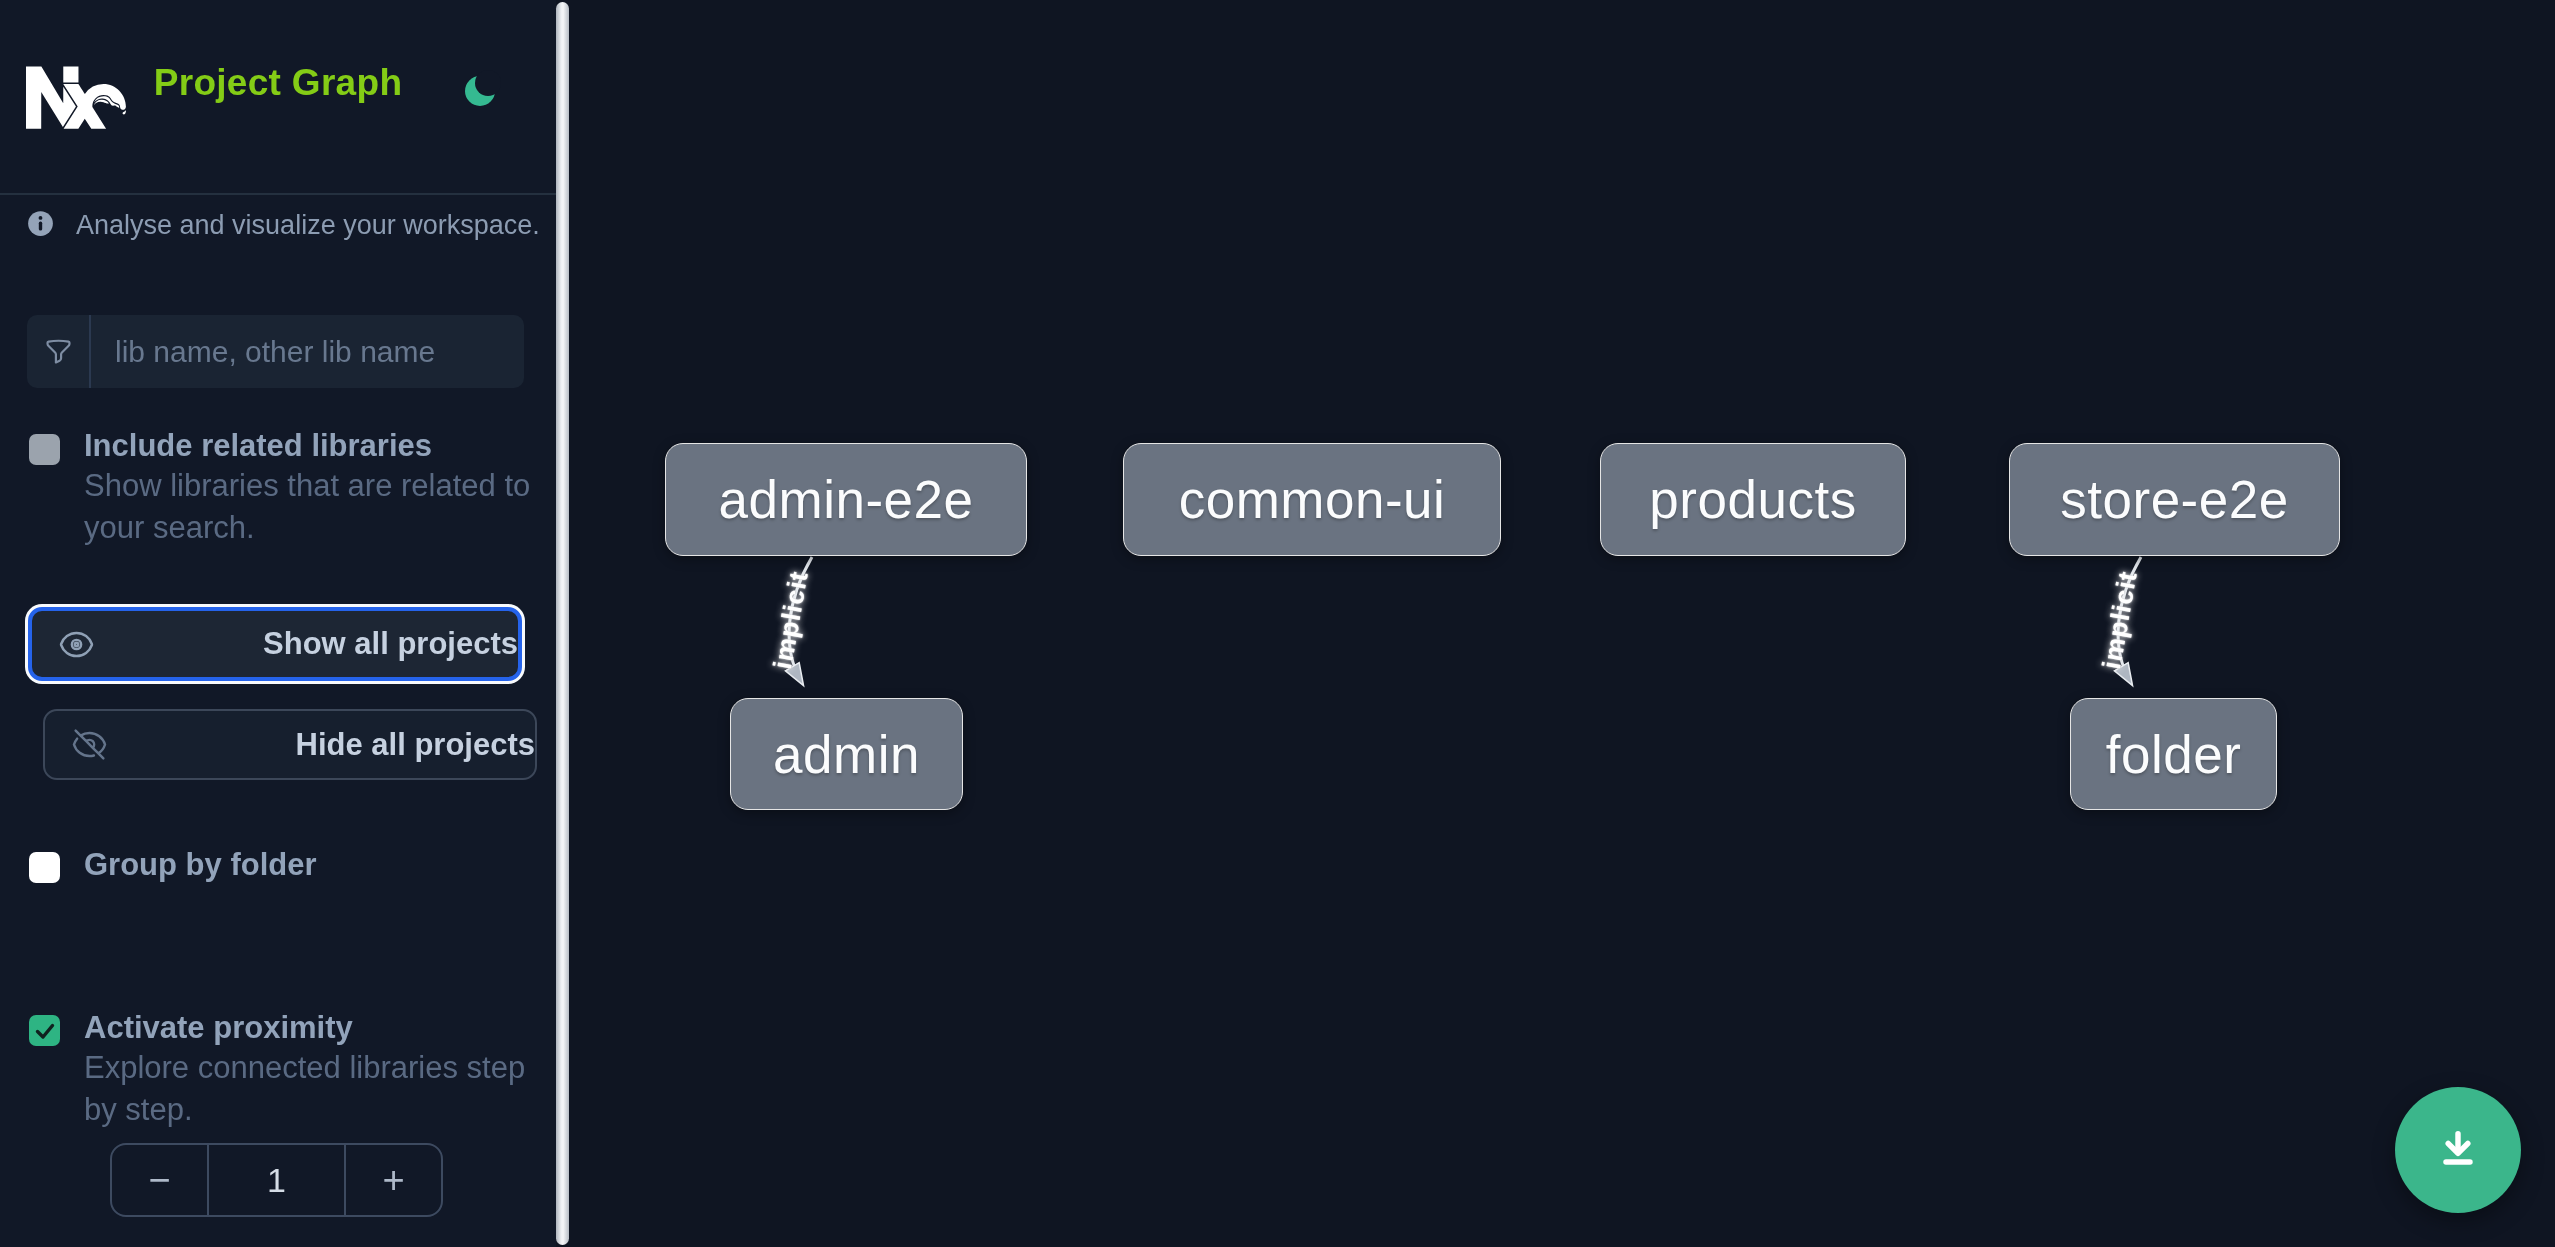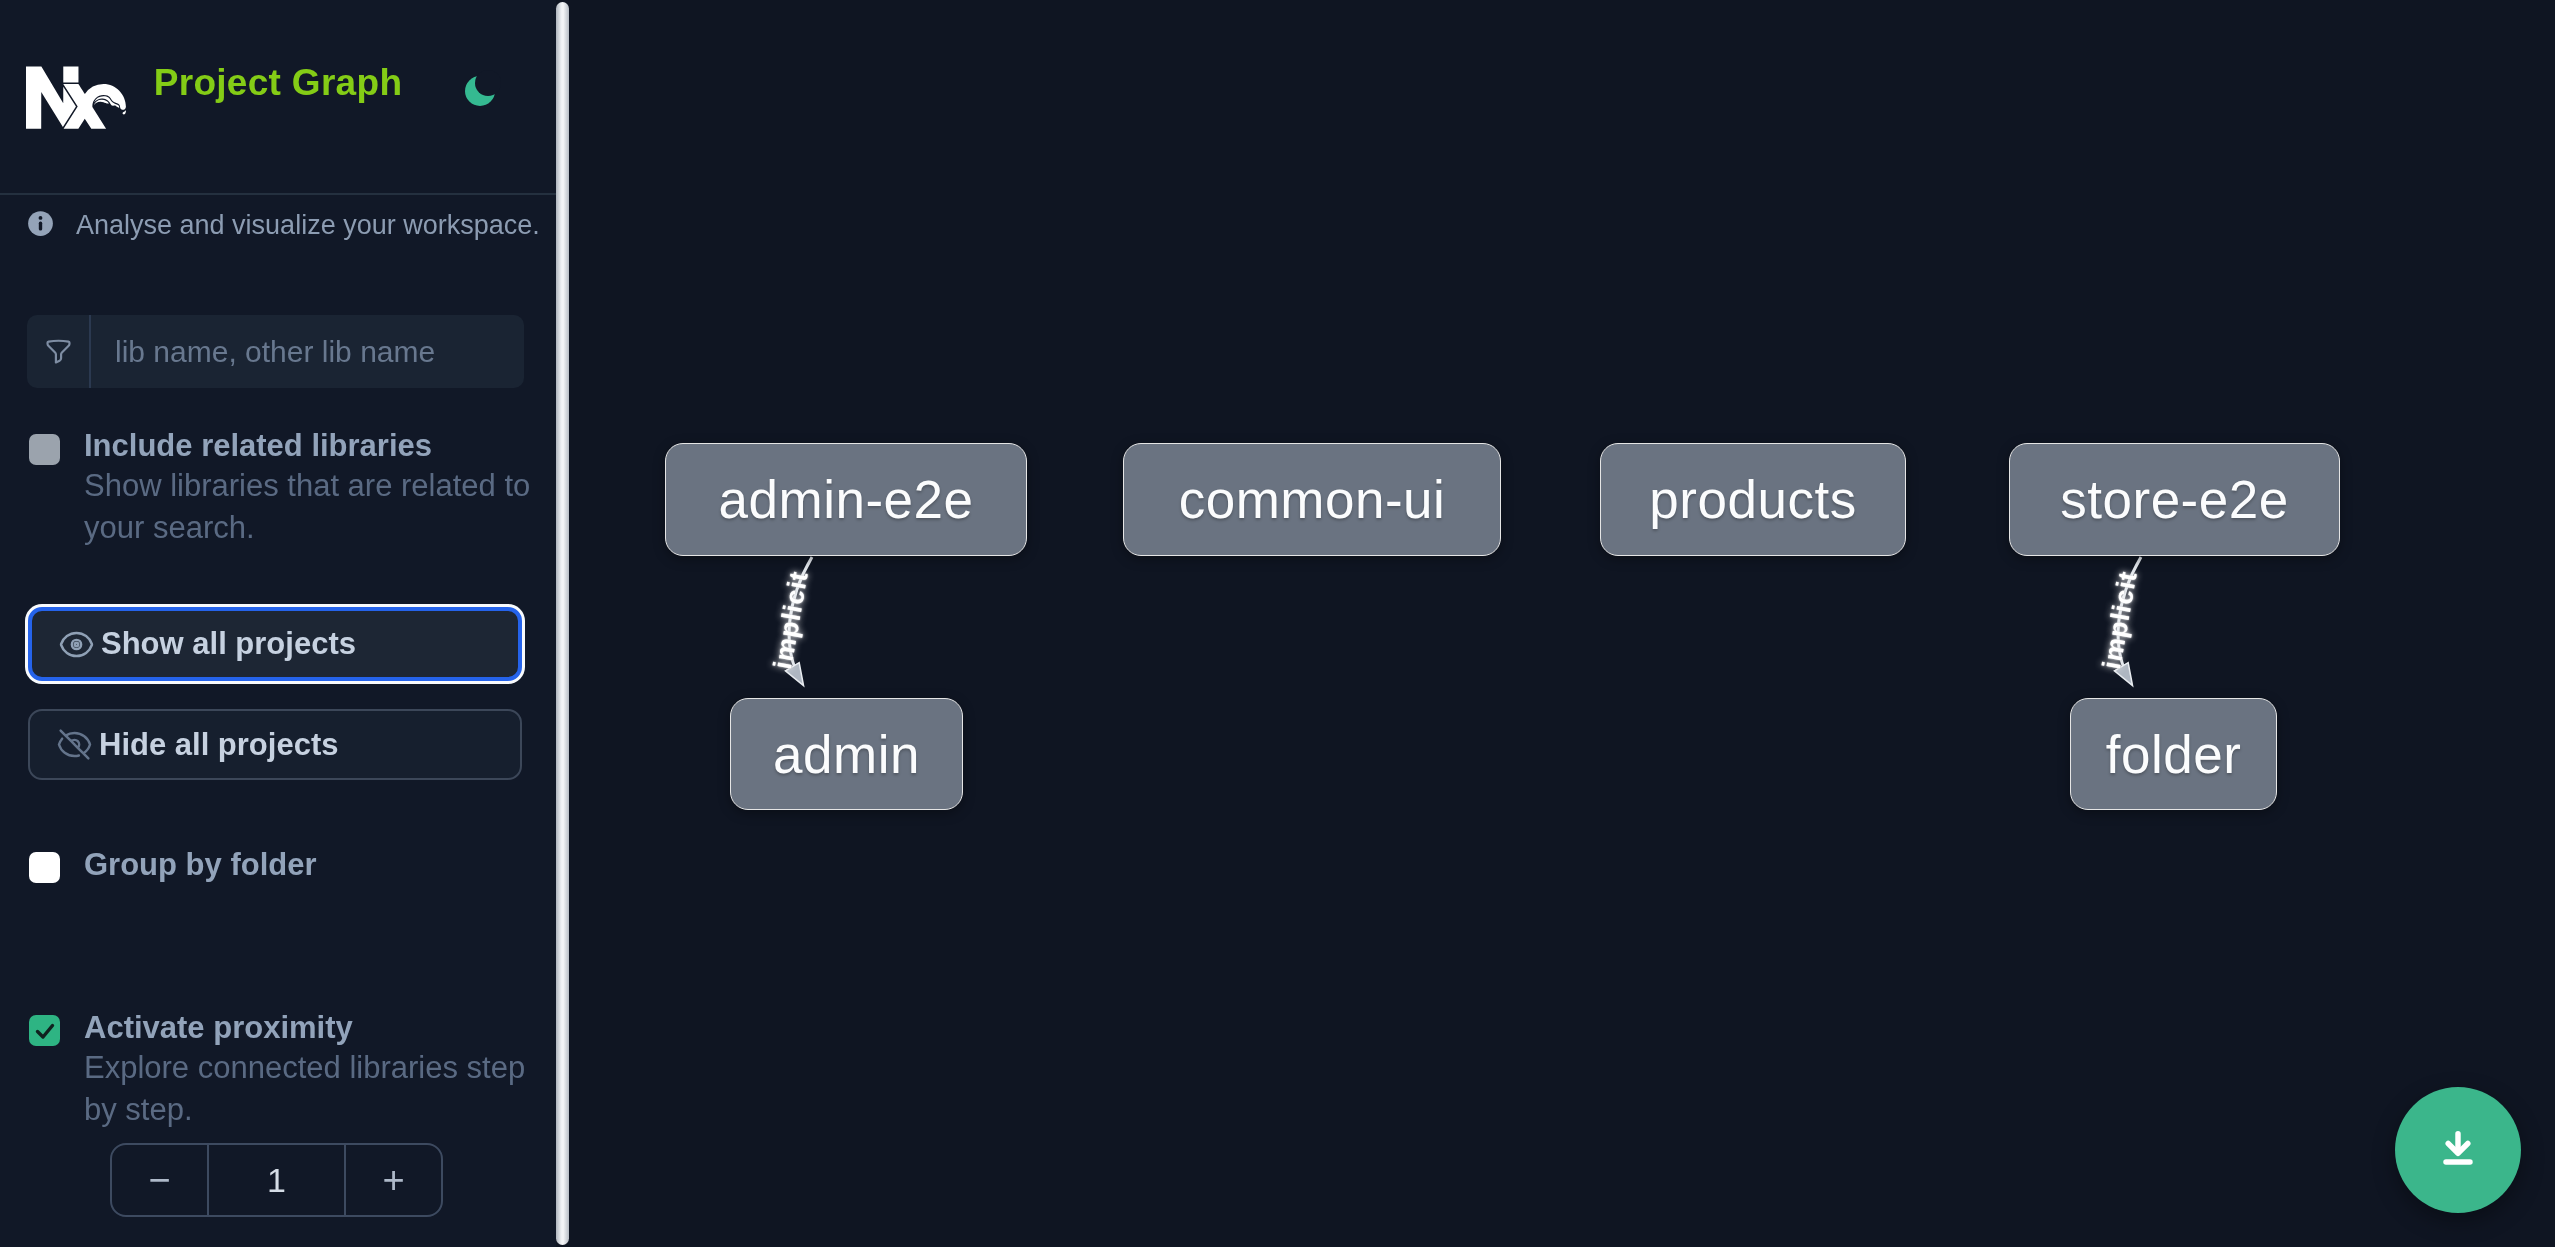--- a/index.html
+++ b/index.html
@@ -27,24 +27,24 @@
   .search input::placeholder{color:#68788f;opacity:1;}
 
   .opt-checkbox{position:absolute;left:29px;width:31px;height:31px;border-radius:7px;}
   .cb-gray{background:#9ba3ad;}
   .cb-white{background:#ffffff;}
   .cb-green{background:#2eb483;display:flex;align-items:center;justify-content:center;}
   .opt-label{position:absolute;left:84px;font-size:31px;font-weight:600;color:#92a3ba;line-height:34px;white-space:nowrap;}
   .opt-desc{position:absolute;left:84px;font-size:31px;font-weight:400;color:#5a6a83;line-height:42px;white-space:pre-line;}
 
   .action-btn{position:absolute;left:28px;width:494px;border-radius:14px;display:flex;
-    align-items:center;padding-left:26px;gap:6px;cursor:pointer;}
+    align-items:center;padding-left:26px;gap:6px;cursor:pointer;justify-content:space-between;}
   .btn-show{top:607px;height:74px;background:#1d2634;border:4px solid #2563eb;
     box-shadow:0 0 0 3px #f8fafc;}
-  .btn-hide{top:709px;height:71px;background:#161f2e;border:2px solid #3c4759;}
+  .btn-hide{top:709px;height:71px;background:#161f2e;border:2px solid #3c4759;margin-left:15px;}
   .action-btn .btn-label{font-size:31px;font-weight:600;color:#c6d1e0;}
 
   .stepper{position:absolute;left:110px;top:1143px;width:333px;height:74px;
     border:2px solid #3d4a60;border-radius:16px;display:flex;overflow:hidden;}
   .stepper .cell{display:flex;align-items:center;justify-content:center;color:#aeb9c9;}
   .stepper .dec,.stepper .inc{flex:1;font-size:38px;cursor:pointer;}
   .stepper .val{flex:1.42;font-size:34px;color:#d5dce6;
     border-left:2px solid #3d4a60;border-right:2px solid #3d4a60;}
 
   .scrollbar{position:absolute;left:556px;top:2px;width:13px;height:1243px;border-radius:7px;

